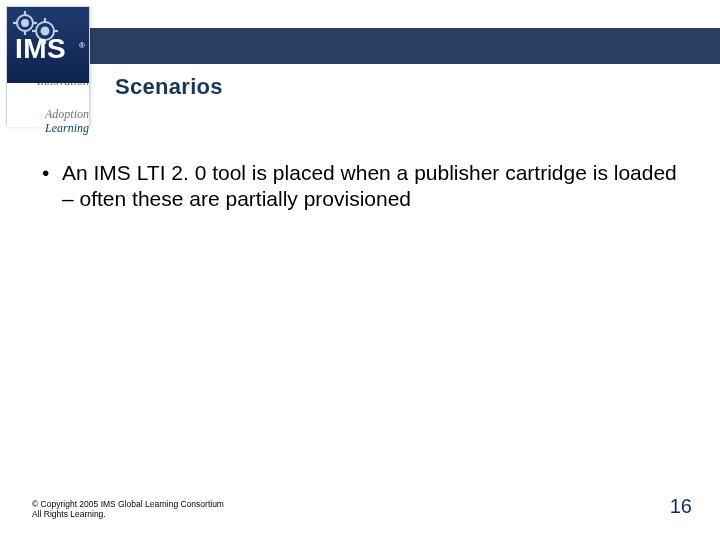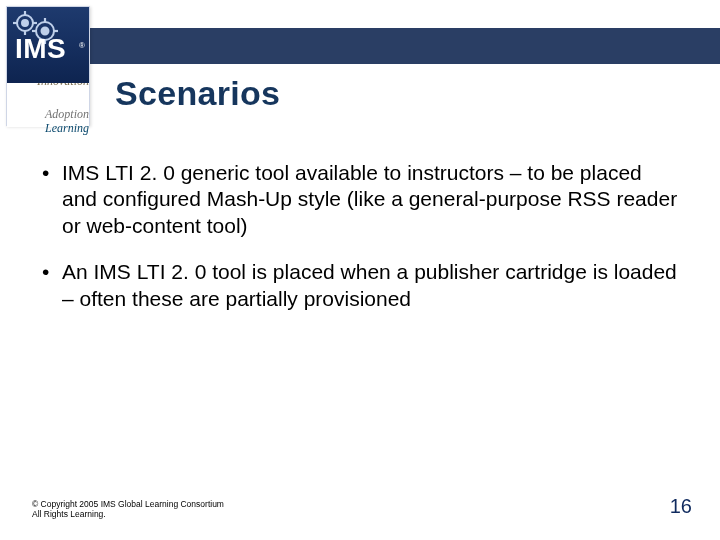--- a/index.html
+++ b/index.html
@@ -15,21 +15,21 @@
   .logo-gears { position: absolute; left: 4px; top: 2px; width: 50px; height: 36px; }
   .logo-text { position: absolute; left: 8px; bottom: 20px; font-family: Arial, sans-serif; font-weight: 900; font-size: 28px; color: #fff; letter-spacing: 0.5px; line-height: 1; text-align: center; }
   .logo-reg { position: absolute; right: 4px; top: 34px; color: #fff; font-size: 8px; }
   .logo-bottom { width: 100%; height: 44px; background: #fff; display: flex; flex-direction: column; align-items: flex-end; justify-content: center; }
   .tag { font-style: italic; font-family: Georgia, 'Times New Roman', serif; font-size: 12px; line-height: 1.1; }
   .t-innov { color: #7a6c4e; }
   .t-adopt { color: #737373; margin-top: 20px; }
   .t-learn { color: #0c4a6e; }
 
   
-  .title { position: absolute; left: 115px; top: 74px; font-family: Tahoma, Verdana, Arial, sans-serif; font-size: 34px; color: #16365d; letter-spacing: 0.3px; }
+  .title { position: absolute; left: 115px; top: 74px; font-family: Tahoma, Verdana, Arial, sans-serif; font-size: 22px; color: #16365d; letter-spacing: 0.3px; }
 
   
   .body { position: absolute; left: 40px; top: 160px; right: 38px; }
   .body ul { list-style: none; }
   .body li { position: relative; padding-left: 22px; font-size: 21px; line-height: 1.26; color: #000; margin-bottom: 20px; }
   .body li::before { content: "•"; position: absolute; left: 2px; top: 0; font-size: 21px; color: #000; }
 
   
   .footer-left { position: absolute; left: 32px; bottom: 20px; font-size: 8.5px; line-height: 1.25; color: #000; }
   .pagenum { position: absolute; right: 28px; bottom: 22px; font-size: 20px; color: #0f2a5e; }
@@ -68,21 +68,20 @@
       <span class="tag t-innov">Innovation</span>
       <span class="tag t-adopt">Adoption</span>
       <span class="tag t-learn">Learning</span>
     </div>
   </div>
 
   <h1 class="title">Scenarios</h1>
 
   <div class="body">
     <ul>
-      <li>IMS LTI 2. 0 generic tool available to instructors – to be placed and configured Mash-Up style (like a general-purpose RSS reader or web-content tool)</li>
       <li>An IMS LTI 2. 0 tool is placed when a publisher cartridge is loaded – often these are partially provisioned</li>
     </ul>
   </div>
 
   <div class="footer-left">
     <div>© Copyright 2005  IMS Global Learning Consortium</div>
     <div>All Rights Learning.</div>
   </div>
 
   <div class="pagenum">16</div>

